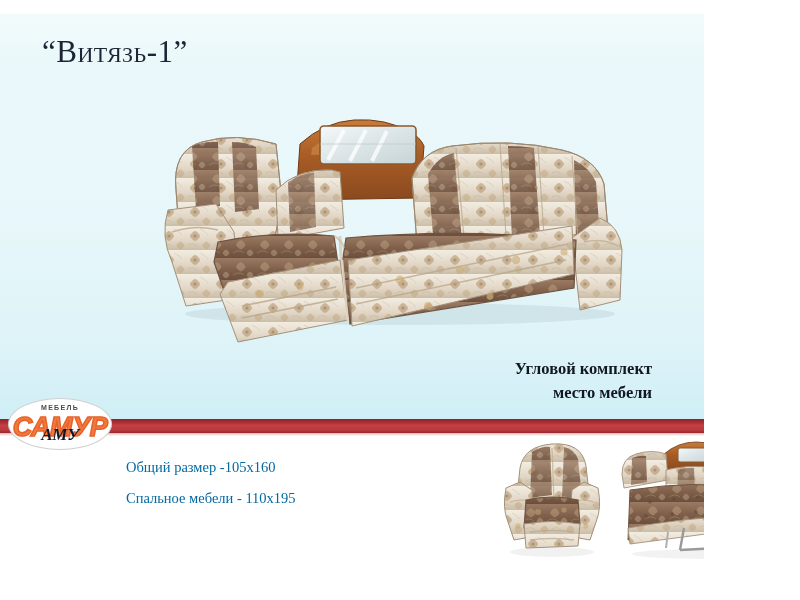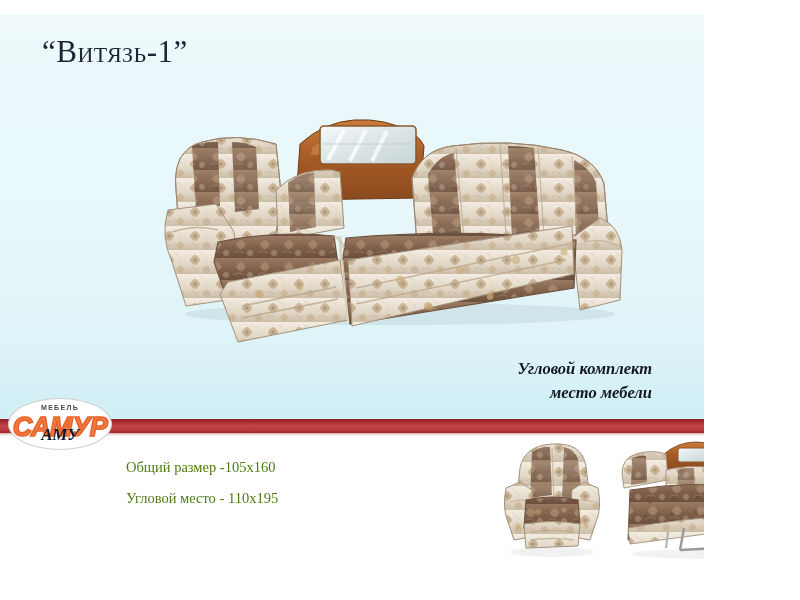--- a/index.html
+++ b/index.html
@@ -77,29 +77,29 @@
     position: absolute;
     right: 52px; top: 357px;
     width: 300px;
     text-align: right;
     font-family: "Liberation Serif", serif;
     font-size: 16.5px;
     font-weight: bold;
     color: #111820;
     line-height: 1.45;
   }
-  .tagline div { white-space: nowrap; font-style: italic; }
+  .tagline div { white-space: nowrap; }
 
   
   .specs {
     position: absolute;
     left: 126px; top: 452px;
     font-family: "Liberation Serif", serif;
     font-size: 14.5px;
-    color: #4d7c0f;
+    color: #0369a1;
     line-height: 2.15;
   }
   .specs div { white-space: nowrap; }
 
   
   .logo {
     position: absolute;
     left: 8px; top: 398px;
     width: 104px; height: 52px;
   }
@@ -306,21 +306,21 @@
 
   <div class="logo">
     <div class="logo-oval"></div>
     <div class="logo-mebel">МЕБЕЛЬ</div>
     <div class="logo-samur">САМУР</div>
     <div class="logo-amu">АМУ</div>
   </div>
 
   <div class="specs">
     <div>Общий размер -105х160</div>
-    <div>Угловой место - 110х195</div>
+    <div>Спальное мебели - 110х195</div>
   </div>
 
   <div class="thumb-chair">
     <svg width="108" height="120" viewBox="0 0 108 120">
       <ellipse cx="54" cy="114" rx="42" ry="5" fill="#d6d6d6" opacity=".35"></ellipse>
 
       <path d="M22 30 q4-22 32-24 q30-2 34 22 l4 36 l-74 4z" fill="url(#floral)" stroke="#a3917a" stroke-width="1"></path>
       <path d="M34 14 q10-6 18-5 l2 48 l-22 3z" fill="url(#floralDark)" opacity=".85"></path>
       <path d="M66 9 q10 2 14 12 l4 38 l-20 2z" fill="url(#floralDark)" opacity=".8"></path>
       <path d="M54 10 l2 52" stroke="#bfae92" stroke-width="1.2" fill="none" opacity=".75"></path>

